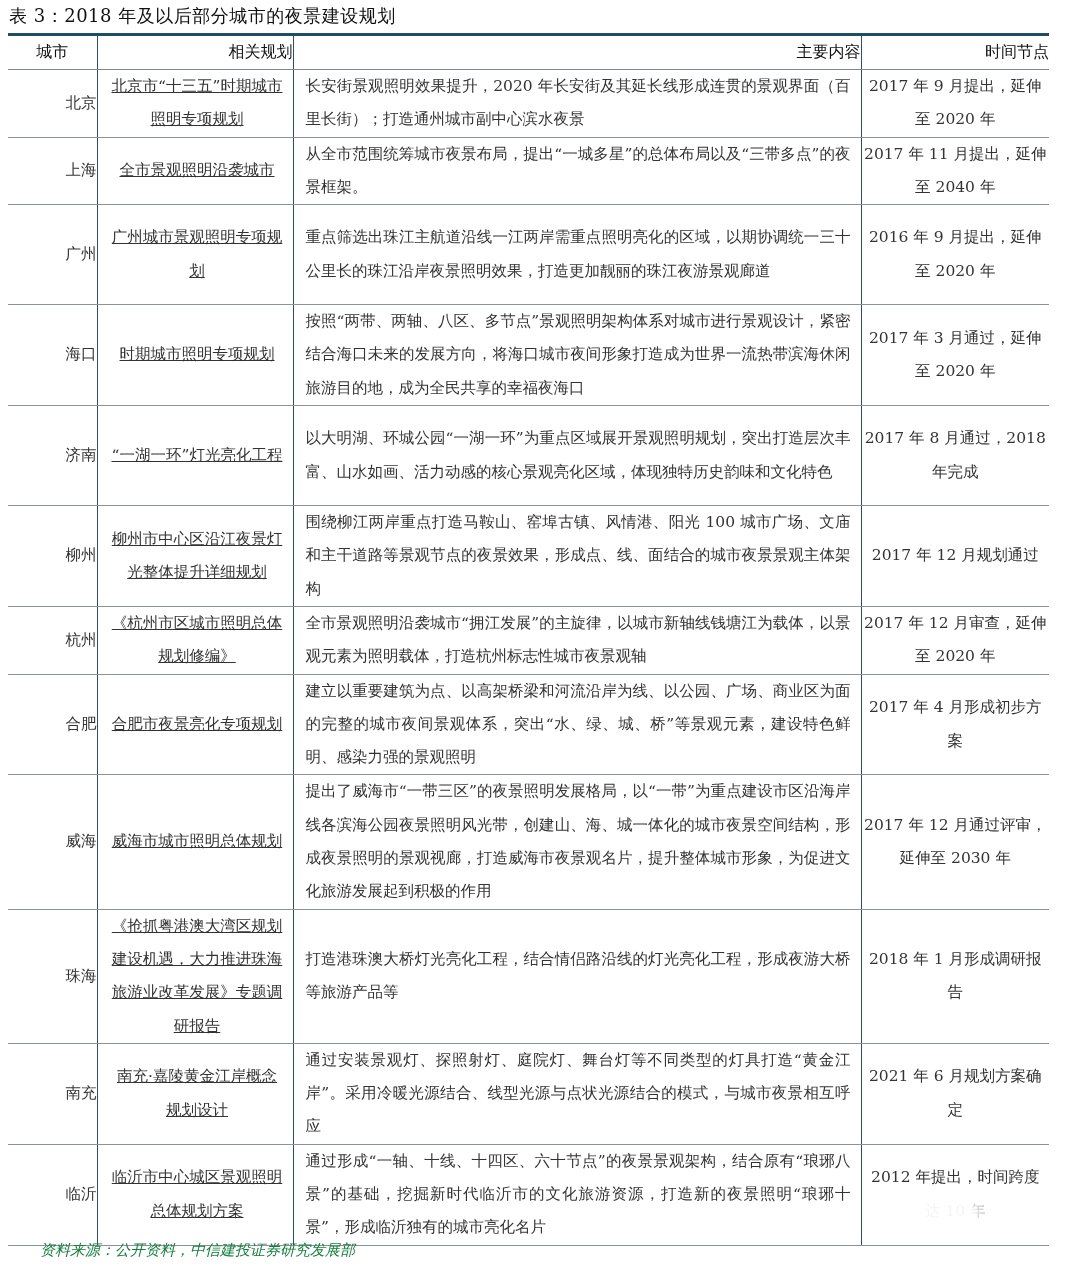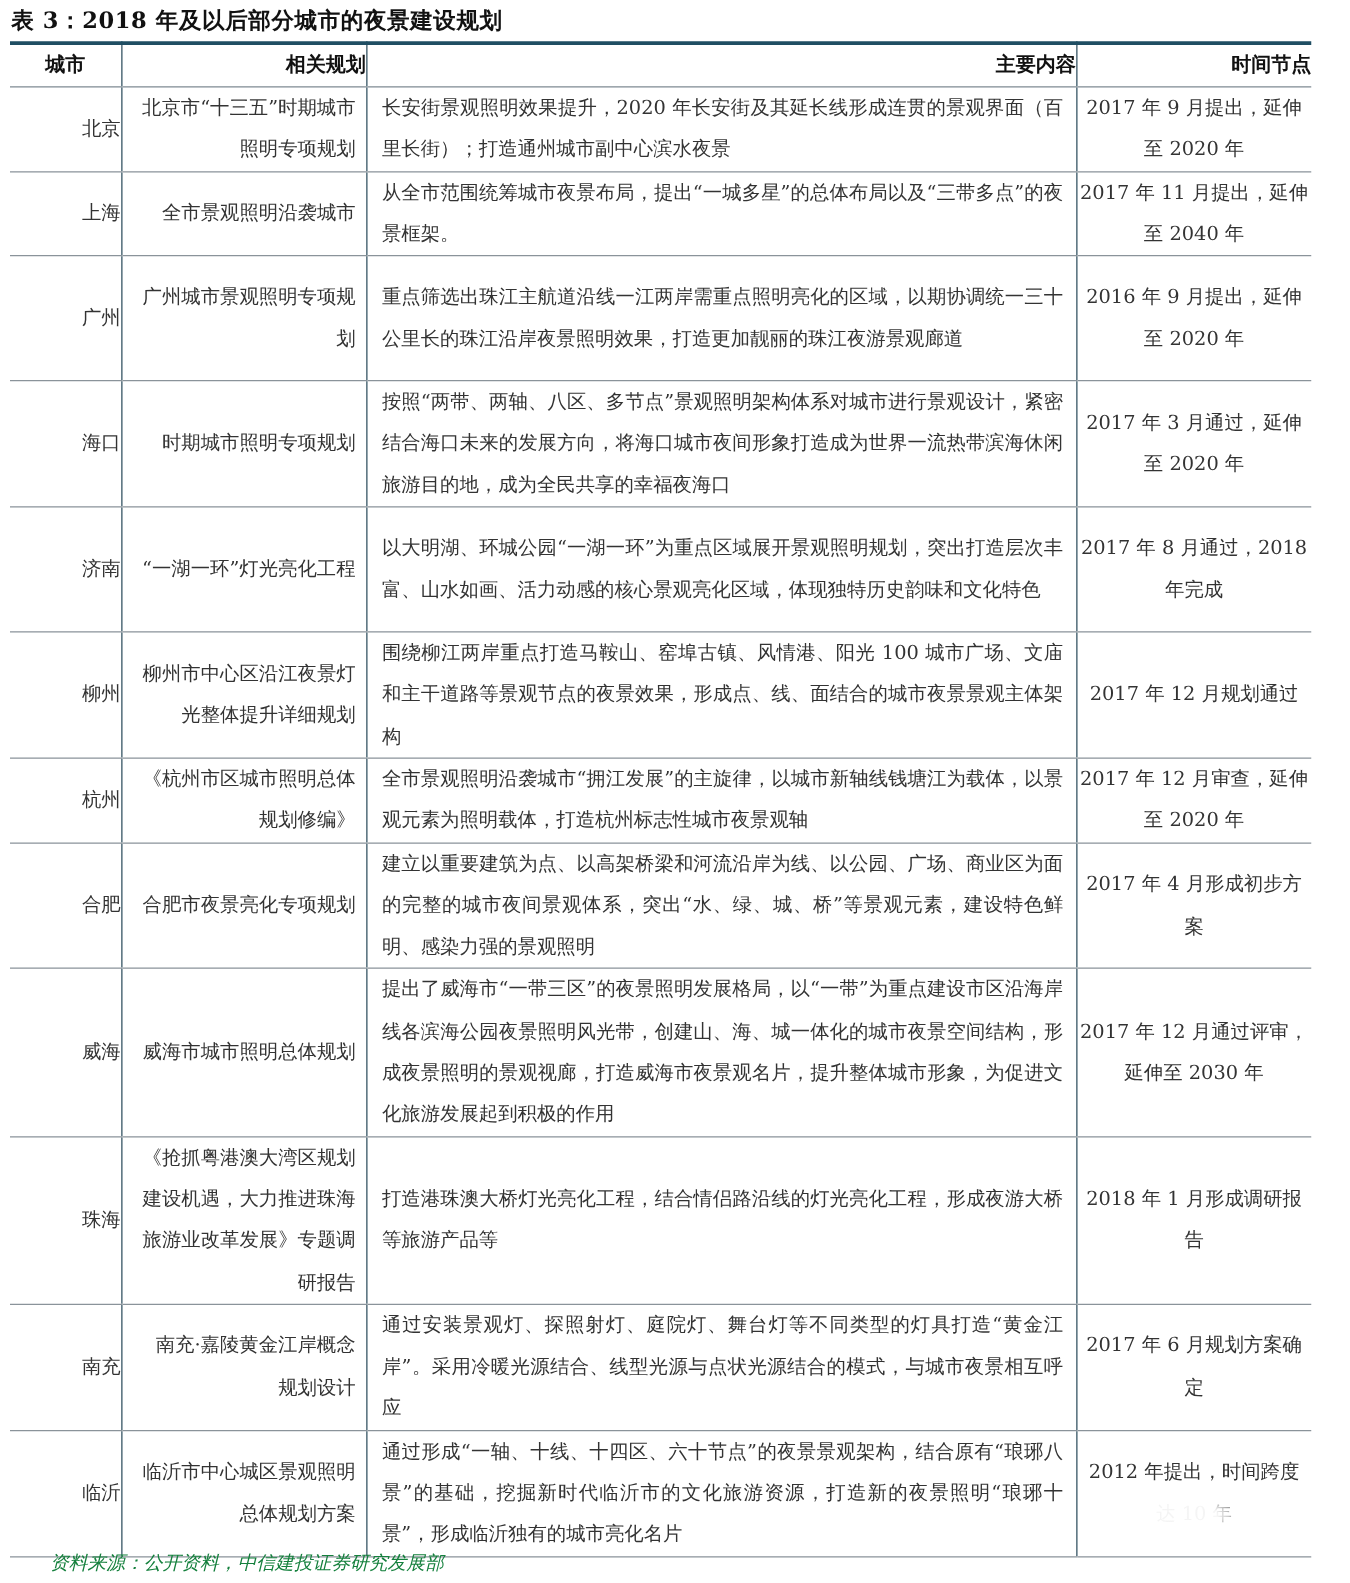--- a/index.html
+++ b/index.html
@@ -1,29 +1,29 @@
 <!DOCTYPE html>
 <html><head>
 <meta charset="utf-8">
 <style>
   html, body { margin: 0; padding: 0; background: #ffffff; }
   body { width: 1080px; height: 1266px; position: relative; overflow: hidden;
          font-family: "DejaVu Serif", "Liberation Serif", serif; color: #2b2b2b; }
-  .title { position: absolute; left: 9px; top: 4px; font-size: 18px; font-weight: bold;
+  .title { position: absolute; left: 9px; top: 4px; font-size: 18px; font-weight: normal;
            color: #111; letter-spacing: 0.5px; white-space: nowrap; }
   table { position: absolute; left: 8px; top: 33px; width: 1041px;
           border-collapse: collapse; table-layout: fixed; }
   table thead tr { border-top: 3px solid #1f4e63; }
-  th { height: 33px; font-size: 16px; font-weight: bold; color: #111; text-align: center;
+  th { height: 33px; font-size: 16px; font-weight: normal; color: #111; text-align: center;
        padding: 0; border-bottom: 1.5px solid #7f8a93; }
   td { font-size: 15.5px; line-height: 33.3px; color: #333; padding: 0 8px 0 12px;
        vertical-align: middle; border-bottom: 1.5px solid #8a939a; word-break: break-all; }
   th + th, td + td { border-left: 1.5px solid #2f4f5f; text-align: right; }
   td.city { text-align: right; padding: 0; }
-  td.plan { text-align: right; }
+  td.plan { text-align: center; text-decoration: underline; }
   td.content { text-align: justify; padding-right: 10px; }
   td.time { text-align: center; padding-left: 2px; padding-right: 2px; margin-top: 44px; }
   .source { position: absolute; left: 40px; top: 1241px; font-size: 15px; font-style: italic;
             color: #15803d; white-space: nowrap; }
   .smudge { position: absolute; left: 880px; top: 1192px; width: 120px; height: 40px;
             background: radial-gradient(ellipse at center, rgba(255,255,255,0.95) 40%, rgba(255,255,255,0) 75%); }
 </style>
 </head>
 <body>
 
@@ -102,21 +102,21 @@
     <tr style="height:133px">
       <td class="city">珠海</td>
       <td class="plan">《抢抓粤港澳大湾区规划建设机遇，大力推进珠海旅游业改革发展》专题调研报告</td>
       <td class="content">打造港珠澳大桥灯光亮化工程，结合情侣路沿线的灯光亮化工程，形成夜游大桥等旅游产品等</td>
       <td class="time">2018 年 1 月形成调研报告</td>
     </tr>
     <tr style="height:100px">
       <td class="city">南充</td>
       <td class="plan">南充·嘉陵黄金江岸概念规划设计</td>
       <td class="content">通过安装景观灯、探照射灯、庭院灯、舞台灯等不同类型的灯具打造“黄金江岸”。采用冷暖光源结合、线型光源与点状光源结合的模式，与城市夜景相互呼应</td>
-      <td class="time">2017 年 6 月规划方案确定</td>
+      <td class="time">2021 年 6 月规划方案确定</td>
     </tr>
     <tr style="height:100px">
       <td class="city">临沂</td>
       <td class="plan">临沂市中心城区景观照明总体规划方案</td>
       <td class="content">通过形成“一轴、十线、十四区、六十节点”的夜景景观架构，结合原有“琅琊八景”的基础，挖掘新时代临沂市的文化旅游资源，打造新的夜景照明“琅琊十景”，形成临沂独有的城市亮化名片</td>
       <td class="time">2012 年提出，时间跨度达 10 年</td>
     </tr>
   </tbody>
 </table>
 

